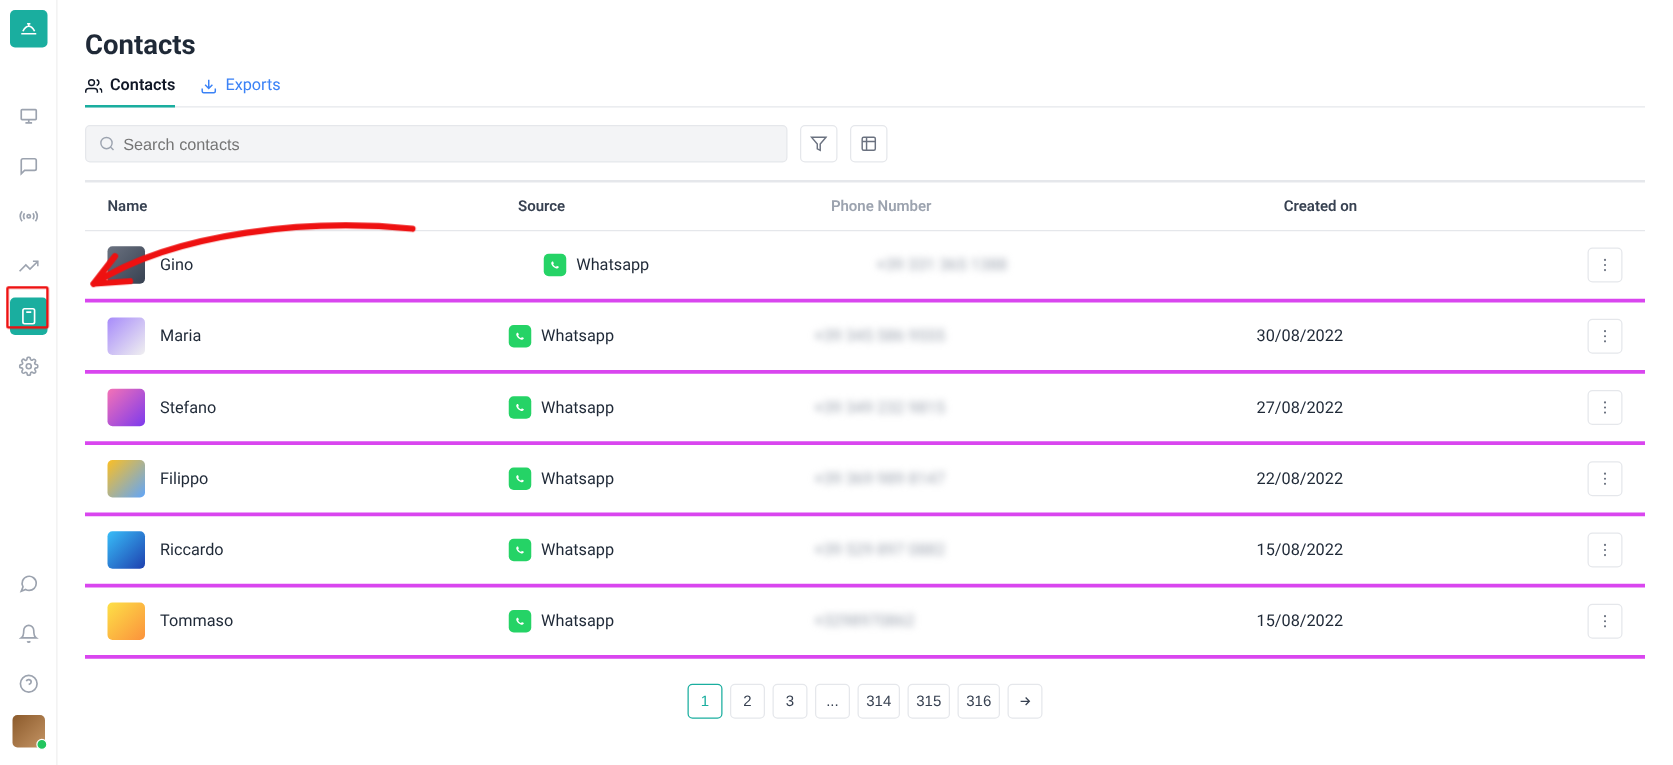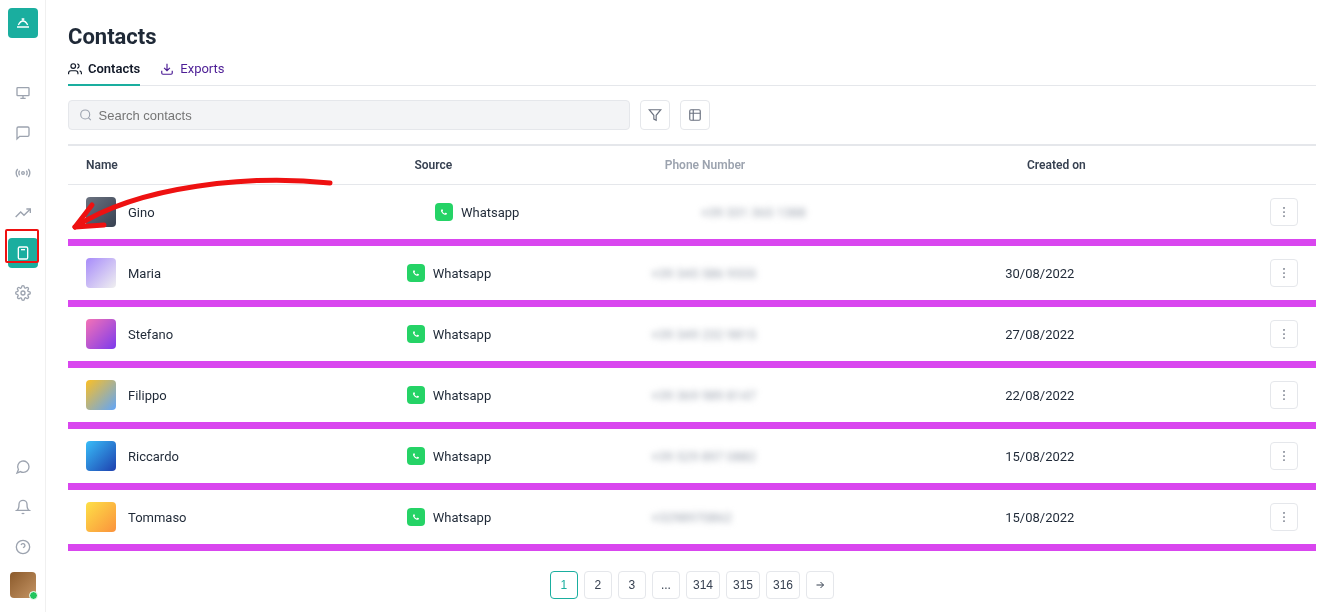--- a/index.html
+++ b/index.html
@@ -15,34 +15,34 @@
   .avatar-me::after { content:''; position:absolute; bottom:-2px; right:-2px; width:7px; height:7px; border-radius:50%; background:#22c55e; border:1px solid #fff; }
   
   .highlight-box { position:fixed; left:5px; top:229px; width:34px; height:34px; border:2px solid #e11; border-radius:2px; pointer-events:none; z-index:50; }
   .arrow-svg { position:fixed; left:50px; top:165px; z-index:49; pointer-events:none; }
   
   .main { margin-left:46px; padding: 24px 0 0 22px; height:100%; }
   h1 { font-size:22px; font-weight:700; margin-bottom:4px; }
   .subtitle { font-size:13px; color:#6b7280; margin-bottom:18px; }
   
   .tabs { display:flex; gap:20px; border-bottom:1px solid #e5e7eb; margin-right:22px; }
-  .tab { display:flex; align-items:center; gap:6px; font-size:13px; color:#4c1d95; padding:8px 0; cursor:pointer; border-bottom:2px solid transparent; margin-bottom:-1px; }
+  .tab { display:flex; align-items:center; gap:6px; font-size:13px; color:#3b82f6; padding:8px 0; cursor:pointer; border-bottom:2px solid transparent; margin-bottom:-1px; }
   .tab.active { color:#111827; border-bottom-color:#1aae9f; font-weight:600; }
   .tab svg { width:14px; height:14px; }
   
   .toolbar { display:flex; gap:10px; margin:14px 22px 14px 0; align-items:center; }
   .search-wrap { flex:0 0 562px; background:#f3f4f6; border:1px solid #e5e7eb; border-radius:4px; display:flex; align-items:center; padding:0 10px; height:30px; }
   .search-wrap svg { width:14px; height:14px; color:#9ca3af; margin-right:6px; }
   .search-wrap input { border:none; background:transparent; outline:none; font-size:13px; width:100%; color:#374151; }
   .icon-btn { width:30px; height:30px; border:1px solid #e5e7eb; border-radius:4px; background:#fff; display:flex; align-items:center; justify-content:center; color:#6b7280; cursor:pointer; }
   .icon-btn svg { width:14px; height:14px; }
   
   .table { margin-right:22px; border-top:2px solid #e5e7eb; }
   .th-row { display:flex; padding:12px 18px; font-size:12px; font-weight:600; color:#374151; border-bottom:1px solid #e5e7eb; }
-  .row { display:flex; padding:12px 18px; align-items:center; border-bottom:7px solid #d946ef; font-size:13px; }
+  .row { display:flex; padding:12px 18px; align-items:center; border-bottom:3px solid #d946ef; font-size:13px; }
   .c-name { width:349px; display:flex; align-items:center; gap:12px; }
   .c-source { width:266px; display:flex; align-items:center; gap:8px; }
   .c-phone { width:385px; color:#9ca3af; filter: blur(3px); }
   .c-date { width:288px; }
   .c-act { flex:1; display:flex; justify-content:flex-end; }
   .row-avatar { width:30px; height:30px; border-radius:4px; }
   .th-row .c-name, .th-row .c-source, .th-row .c-phone, .th-row .c-date { display:block; filter:none; }
   .wa-icon { width:18px; height:18px; background:#25d366; border-radius:4px; display:flex; align-items:center; justify-content:center; }
   .wa-icon svg { width:12px; height:12px; fill:#fff; }
   .dots-btn { width:28px; height:28px; border:1px solid #e5e7eb; border-radius:4px; background:#fff; display:flex; align-items:center; justify-content:center; cursor:pointer; color:#6b7280; }

